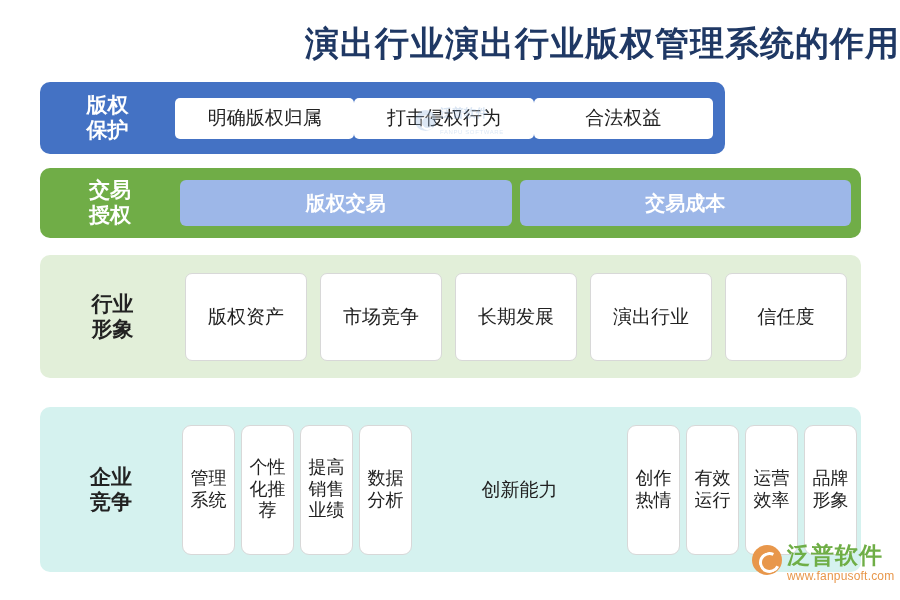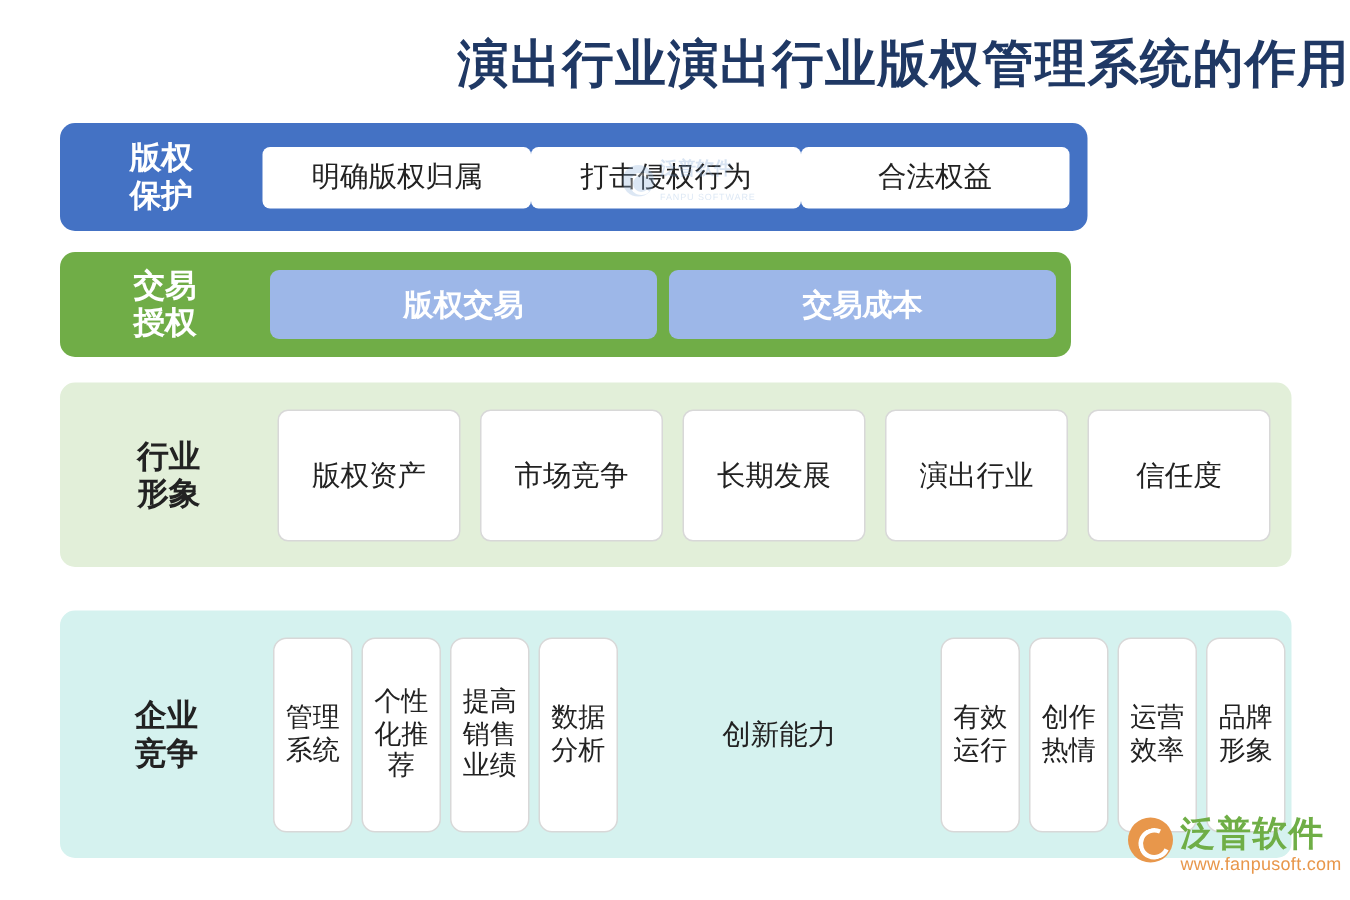--- a/index.html
+++ b/index.html
@@ -70,21 +70,21 @@
     border-radius: 5px;
     display: flex;
     align-items: center;
     justify-content: center;
     font-size: 19px;
     color: #222222;
   }
 
   
   #row-trade {
-    left: 40px; top: 168px; width: 674px; height: 70px;
+    left: 40px; top: 168px; width: 821px; height: 70px;
     background: #70ad47;
   }
   #row-trade .band-label {
     width: 140px;
     color: #ffffff;
     font-size: 21px;
   }
   #row-trade .band-items { gap: 8px; padding-right: 10px; border-radius: 23px; }
   #row-trade .card {
     flex: 1 1 0;
@@ -298,24 +298,24 @@
 化推
 荐</div>
         <div class="vcard">提高
 销售
 业绩</div>
         <div class="vcard">数据
 分析</div>
       </div>
       <div class="plain">创新能力</div>
       <div class="group">
+        <div class="vcard">创作
+热情</div>
         <div class="vcard">有效
 运行</div>
-        <div class="vcard">创作
-热情</div>
         <div class="vcard">运营
 效率</div>
         <div class="vcard">品牌
 形象</div>
       </div>
     </div>
   </div>
 
   <div class="brand">
     <span class="logo-mark"></span>

